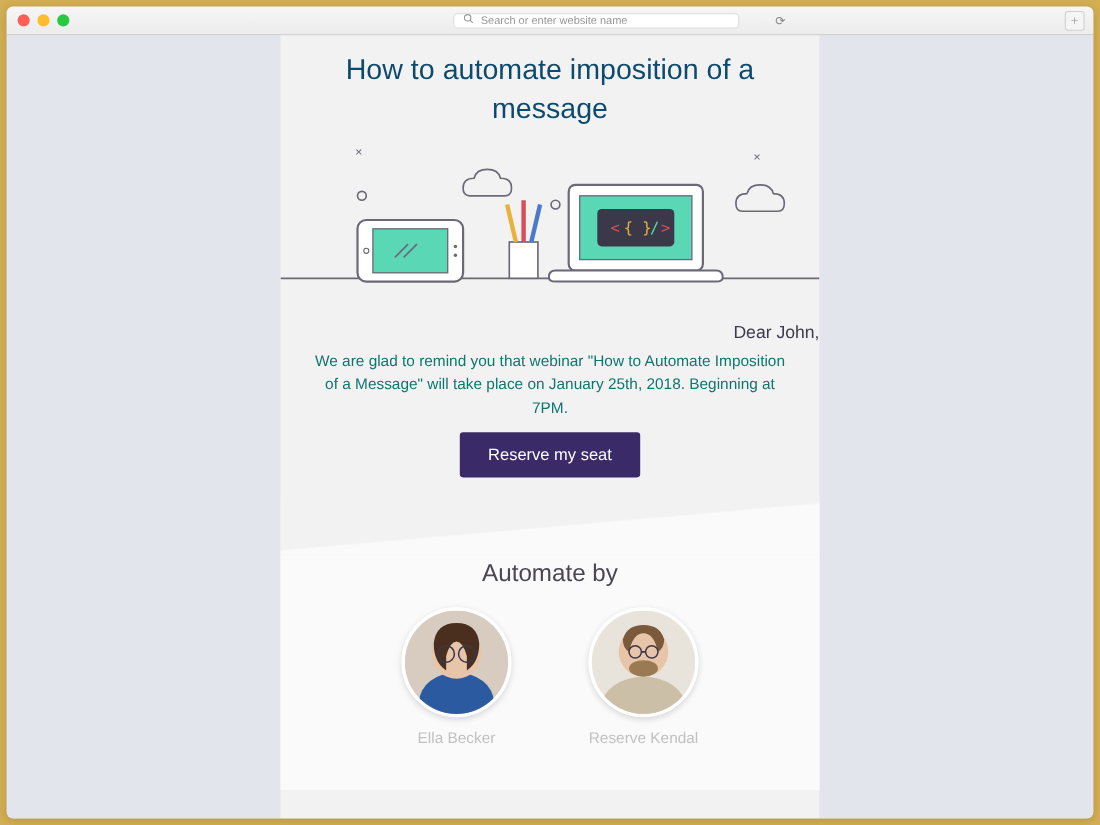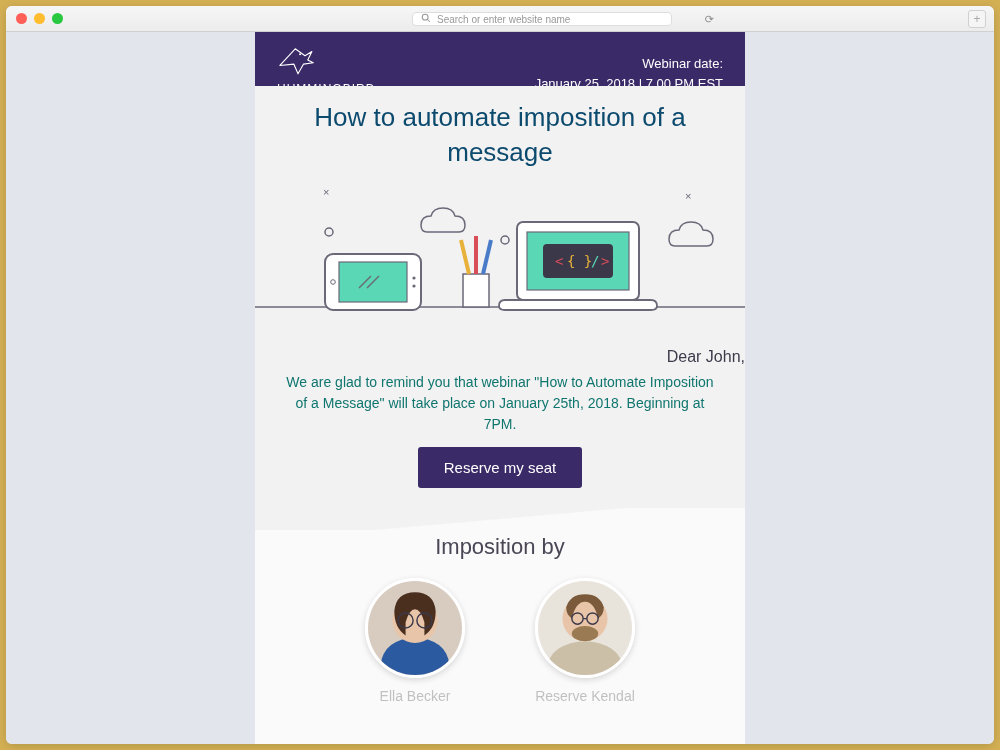--- a/index.html
+++ b/index.html
@@ -217,34 +217,20 @@
       </span>
       <span class="ph">Search or enter website name</span>
     </div>
     <span class="reload">⟳</span>
     <div class="addtab">+</div>
   </div>
 
   <div class="viewport">
     <div class="email">
 
-      <div class="hero">
-        <div class="hero-bg"></div>
-        <div class="logo">
-          <svg viewBox="0 0 60 46">
-            <path d="M4 28 L26 4 L40 14 L50 8 L44 20 L52 24 L38 26 L30 40 L24 26 Z" fill="none" stroke="#fff" stroke-width="1.6" stroke-linejoin="round"></path>
-            <circle cx="33" cy="12" r="1.4" fill="#fff"></circle>
-          </svg>
-          <span class="brand">HUMMINGBIRD</span>
-        </div>
-        <div class="webdate">
-          <div>Webinar date:</div>
-          <div>January 25, 2018 | 7.00 PM EST</div>
-        </div>
-      </div>
 
       <div class="title">How to automate imposition of a message</div>
 
       <div class="illus">
         <svg viewBox="0 0 490 160">
 
           <line x1="0" y1="125" x2="490" y2="125" stroke="#6b6878" stroke-width="1.5"></line>
 
           <circle cx="74" cy="50" r="4" fill="none" stroke="#6b6878" stroke-width="1.5"></circle>
           <circle cx="250" cy="58" r="4" fill="none" stroke="#6b6878" stroke-width="1.5"></circle>
@@ -286,21 +272,21 @@
 
       <div class="greeting">Dear John,</div>
       <div class="bodytext">We are glad to remind you that webinar "How to Automate Imposition of a Message" will take place on January 25th, 2018. Beginning at 7PM.</div>
       <div class="cta-wrap">
         <button class="cta">Reserve my seat</button>
       </div>
 
       <div class="diag"></div>
 
       <div class="presented">
-        <h2>Imposition by</h2>
+        <h2>Automate by</h2>
         <div class="people">
           <div class="person">
             <div class="avatar">
               <svg viewBox="0 0 100 100">
                 <rect width="100" height="100" fill="#d8ccc0"></rect>
                 <ellipse cx="50" cy="88" rx="36" ry="28" fill="#2c5aa0"></ellipse>
                 <circle cx="50" cy="42" r="24" fill="#e8c5a8"></circle>
                 <path d="M28 32 Q30 12 50 12 Q70 12 72 32 Q72 50 60 58 L60 44 Q56 30 50 30 Q44 30 40 44 L40 58 Q28 50 28 32 Z" fill="#4a2f1f"></path>
                 <circle cx="40" cy="42" r="8" fill="none" stroke="#3b384a" stroke-width="1.5"></circle>
                 <circle cx="60" cy="42" r="8" fill="none" stroke="#3b384a" stroke-width="1.5"></circle>

